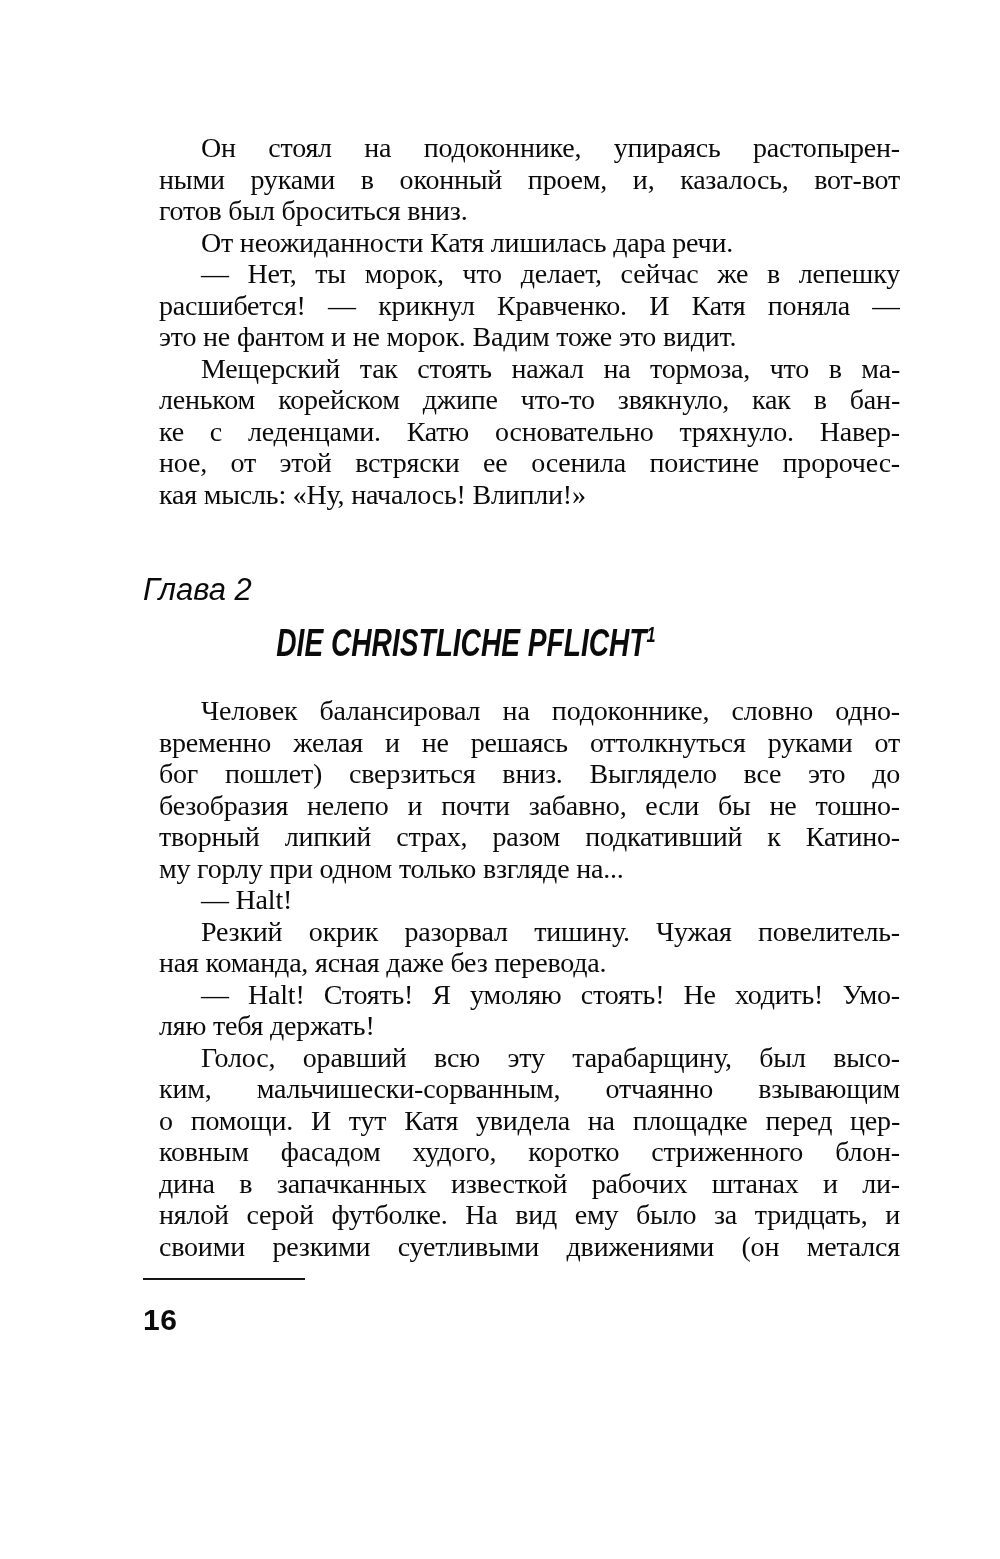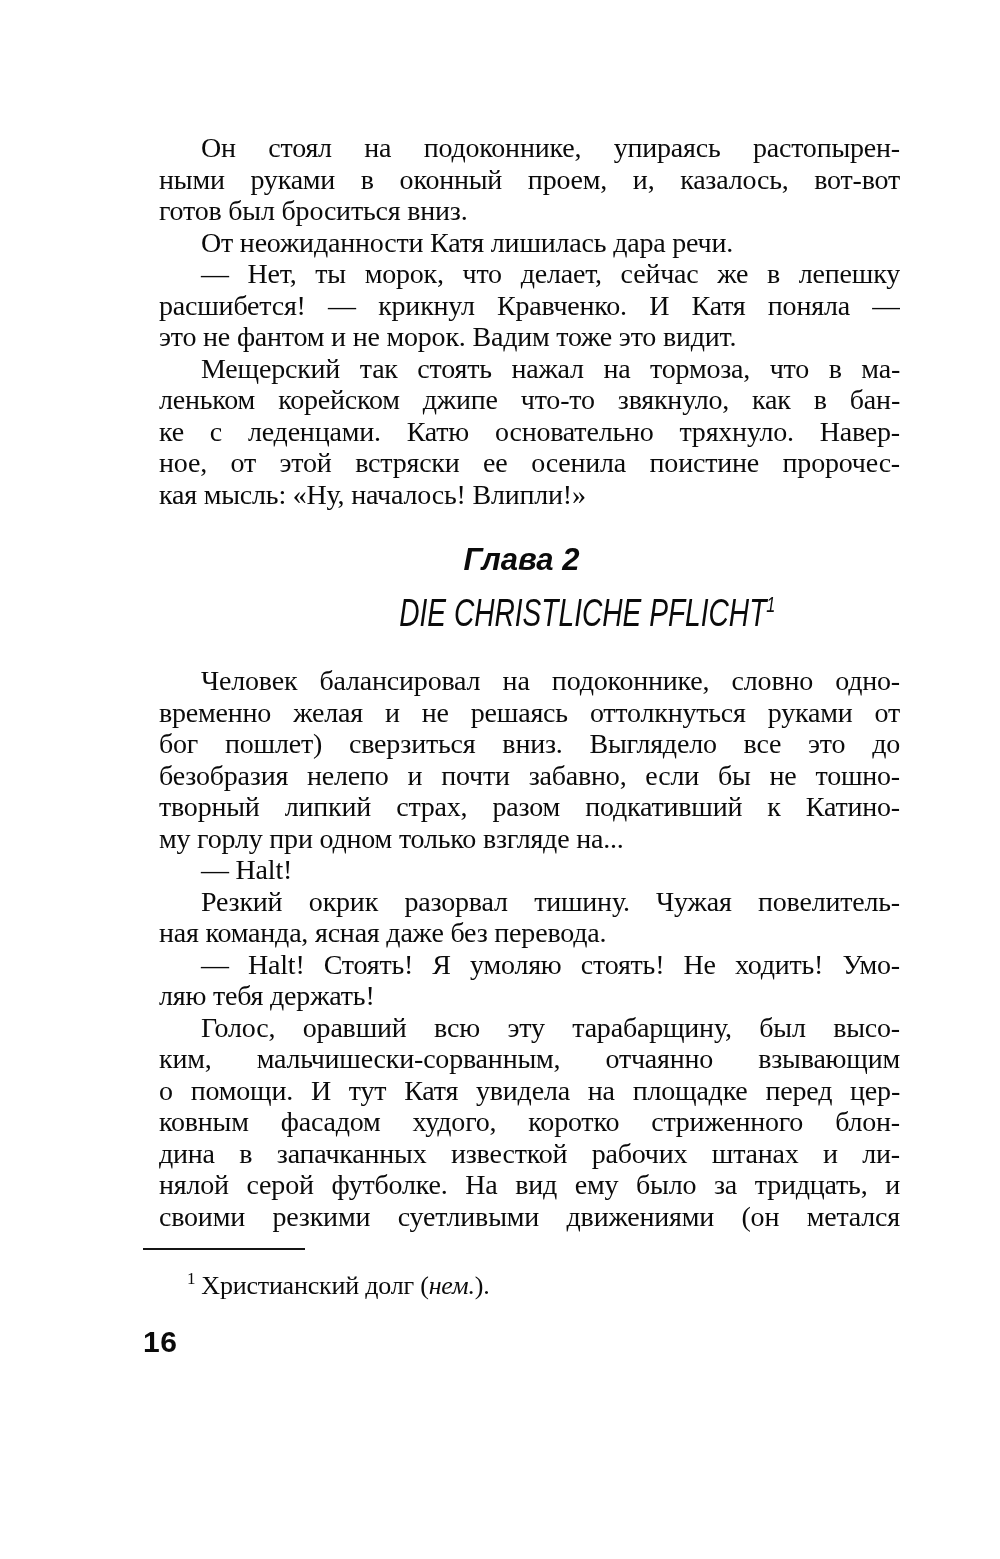--- a/index.html
+++ b/index.html
@@ -28,33 +28,33 @@
     margin-left: 16px;
   }
   .line.j {
     white-space: normal;
     text-align: justify;
     text-align-last: justify;
     overflow: hidden;
   }
   .line.i { text-indent: 42px; }
   .chapter {
-    margin-top: 33px;
-    text-align: center;
+    margin-top: 63px;
+    text-align: left;
     font-family: "Liberation Sans", sans-serif;
-    font-weight: bold;
+    font-weight: normal;
     font-style: italic;
     font-size: 31px;
     line-height: 34px;
   }
   .chapter-title {
     margin-top: 15px;
-    text-align: center;
+    text-align: left;
     font-family: "Liberation Sans", sans-serif;
-    font-weight: normal;
+    font-weight: bold;
     font-style: italic;
     font-size: 38px;
     line-height: 42px;
   }
   .chapter-title .squeeze {
     display: inline-block;
     transform: scaleX(0.74);
     transform-origin: 100% 50%;
     white-space: nowrap;
   }
@@ -145,16 +145,15 @@
           <div class="line j i">Голос, оравший всю эту тарабарщину, был высо-</div>
           <div class="line j">ким, мальчишески-сорванным, отчаянно взывающим</div>
           <div class="line j">о помощи. И тут Катя увидела на площадке перед цер-</div>
           <div class="line j">ковным фасадом худого, коротко стриженного блон-</div>
           <div class="line j">дина в запачканных известкой рабочих штанах и ли-</div>
           <div class="line j">нялой серой футболке. На вид ему было за тридцать, и</div>
           <div class="line j">своими резкими суетливыми движениями (он метался</div>
         </div>
       </div>
     <div class="rule"></div>
-    <div class="footnote"><sup>1</sup><span>Христианский долг (</span><span class="lang">нем.</span><span>).</span></div>
     <div class="pagenum">16</div>
   </div>
 </div>
 
 </body></html>

